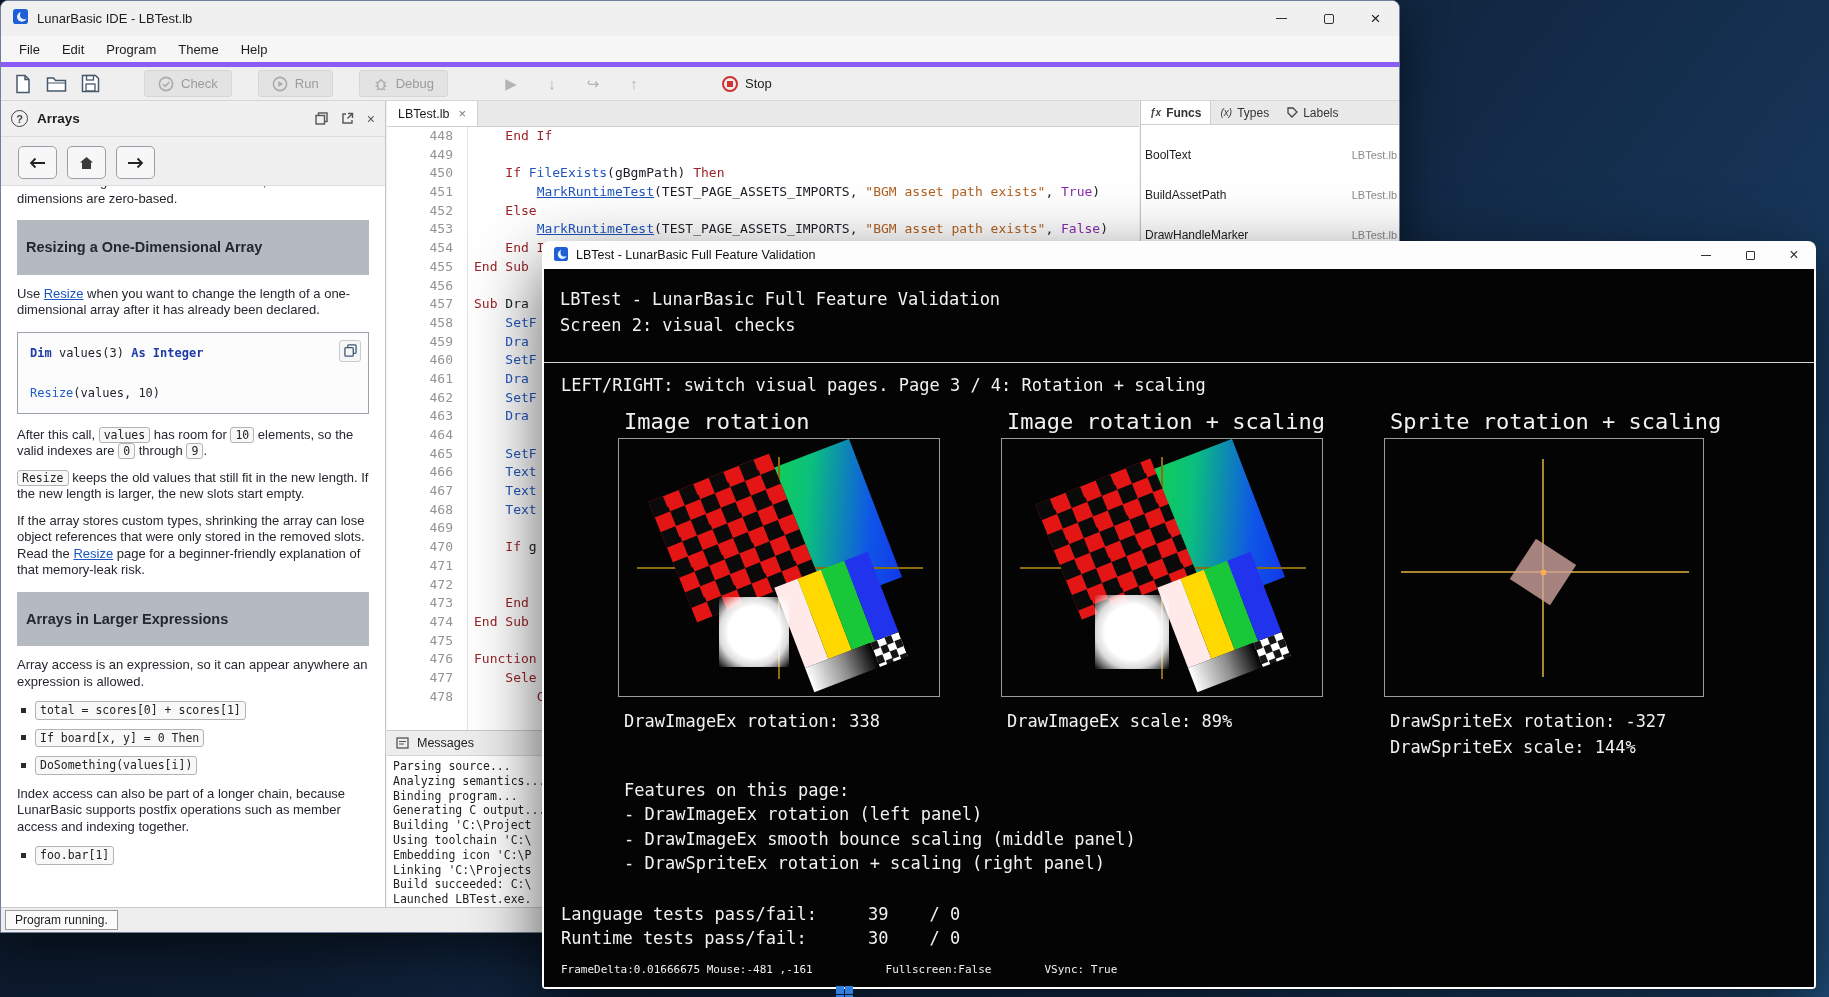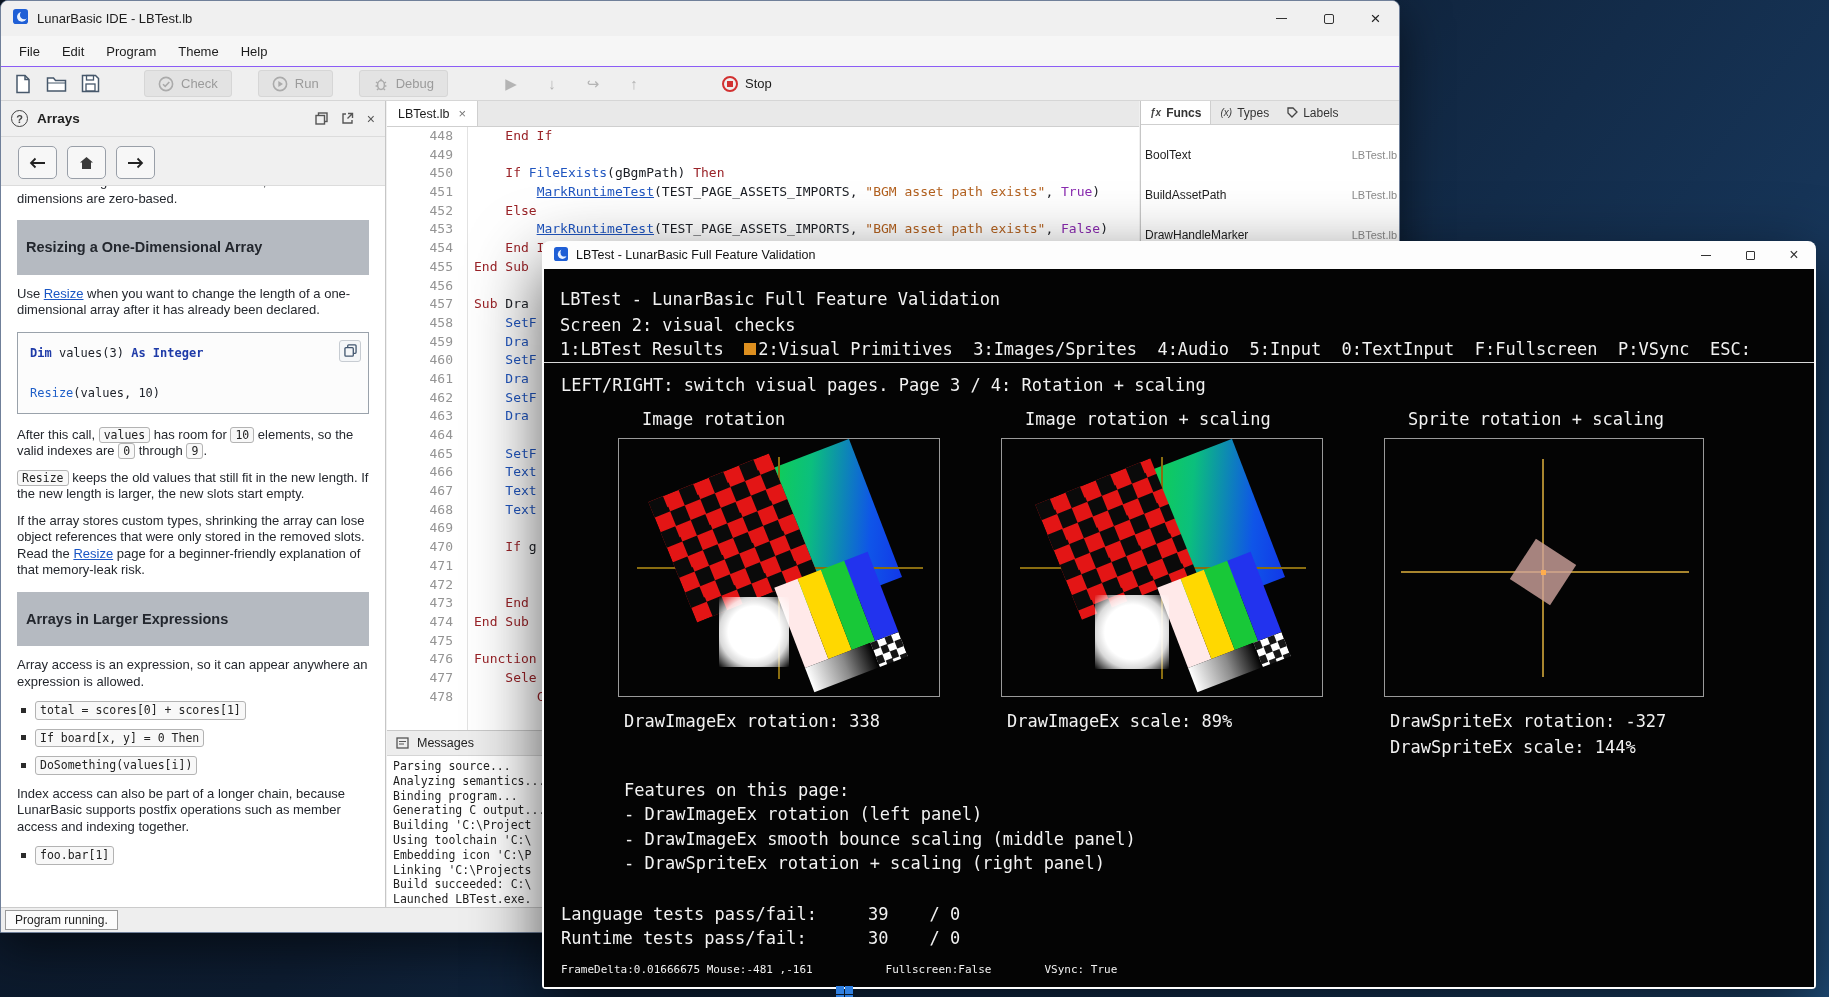--- a/index.html
+++ b/index.html
@@ -15,21 +15,21 @@
   .ide-titlebar{position:absolute;left:0;right:0;top:0;height:35px;display:flex;align-items:center;
     padding:0 0 0 12px;background:#f0f0f0;}
   .ide-title{font-size:13px;color:#1d1d1d;margin-left:9px;}
   .win-controls{margin-left:auto;display:flex;height:100%;}
   .wc{width:47px;height:100%;display:flex;align-items:center;justify-content:center;color:#333;}
   .wc .g-min{display:block;width:11px;border-top:1.4px solid #333;}
   .wc .g-max{display:block;width:10px;height:10px;border:1.3px solid #333;border-radius:2px;}
   .wc.close{font-size:17px;color:#222;}
 
   .menubar{position:absolute;left:0;right:0;top:35px;height:31px;background:#f6f6f6;
-    border-bottom:1px solid #8b5cf6;display:flex;align-items:center;padding-left:7px;}
+    border-bottom:5px solid #8b5cf6;display:flex;align-items:center;padding-left:7px;}
   .menu-item{padding:5px 11px;font-size:13px;color:#1c1c1c;}
 
   .toolbar{position:absolute;left:0;right:0;top:66px;height:34px;background:#efefef;
     border-bottom:1px solid #d6d6d6;display:flex;align-items:center;padding-left:8px;}
   .tb-icon{width:27px;height:27px;display:flex;align-items:center;justify-content:center;margin-right:7px;}
   .tb-btn{display:flex;align-items:center;gap:7px;height:27px;padding:0 13px;border-radius:3px;
     font-size:13px;margin-right:26px;}
   .tb-btn.disabled{background:#e3e3e3;border:1px solid #d6d6d6;color:#9b9b9b;}
   .tb-btn.stop-btn{color:#1b1b1b;margin-left:62px;background:transparent;border:none;}
   .stop-glyph{width:16px;height:16px;border:2.2px solid var(--stop-red,#d23131);border-radius:50%;
@@ -122,21 +122,21 @@
   .wc2 .g-min{display:block;width:10px;border-top:1.3px solid #333;}
   .wc2 .g-max{display:block;width:9px;height:9px;border:1.2px solid #333;border-radius:1px;}
   .wc2.close{font-size:16px;}
   .lb-content{position:relative;margin:0 2px 2px 2px;height:718px;background:#040404;
     color:#f2f2f2;font-family:"DejaVu Sans Mono",monospace;overflow:hidden;}
   .lb-text{position:absolute;white-space:pre;font-size:17px;}
   .lb-divider{position:absolute;left:0;right:0;top:93px;height:1px;background:#d8d8d8;}
   .marker{display:inline-block;width:12px;height:12px;background:var(--marker,#dd8f1f);
     margin-right:2px;}
   .lb-col{position:absolute;top:140px;width:332px;}
-  .col-title{position:absolute;left:24px;top:0;white-space:pre;font-size:17px;}
+  .col-title{position:absolute;left:6px;top:0;white-space:pre;font-size:22px;}
   .panel-box{position:absolute;left:0;top:29px;width:322px;height:259px;border:1px solid #9a9a9a;}
   .col-caption{position:absolute;left:6px;top:302px;white-space:pre;font-size:17px;}
   .col-caption2{position:absolute;left:6px;top:328px;white-space:pre;font-size:17px;}
   .lb-feat{position:absolute;left:80px;top:509px;font-size:17px;line-height:24.3px;white-space:pre;}
   .lb-stats{position:absolute;left:17px;top:634px;font-size:17px;line-height:23.6px;white-space:pre;text-align:center;}
   .lb-footer{position:absolute;left:17px;top:694px;font-size:11px;white-space:pre;}
 
   
   .art{position:absolute;inset:0;overflow:hidden;}
   .xh-v{position:absolute;left:159px;top:18px;width:2px;height:222px;background:var(--xh,#8a6d10);z-index:2;}
@@ -476,21 +476,20 @@
         <span class="wc2">
             <i class="g-max"></i>
           </span>
         <span class="wc2 close">×</span>
       </div>
     </div>
 
     <div class="lb-content">
       <div class="lb-text" style="left:16px;top:20px">LBTest - LunarBasic Full Feature Validation</div>
       <div class="lb-text" style="left:16px;top:46px">Screen 2: visual checks</div>
-      <div class="lb-text" style="left:16px;top:70px"><span>1:LBTest Results  </span><span class="marker"></span><span>2:Visual Primitives  3:Images/Sprites  4:Audio  5:Input  0:TextInput  F:Fullscreen  P:VSync  ESC:</span></div>
       <div class="lb-divider"></div>
       <div class="lb-text" style="left:17px;top:106px">LEFT/RIGHT: switch visual pages. Page 3 / 4: Rotation + scaling</div>
 
       <div class="lb-col" style="left:74px">
         <div class="col-title">Image rotation</div>
         <div class="panel-box">
           <div class="art">
             <div class="grad"></div>
             <div class="xh-v"></div>
             <div class="xh-h"></div>

